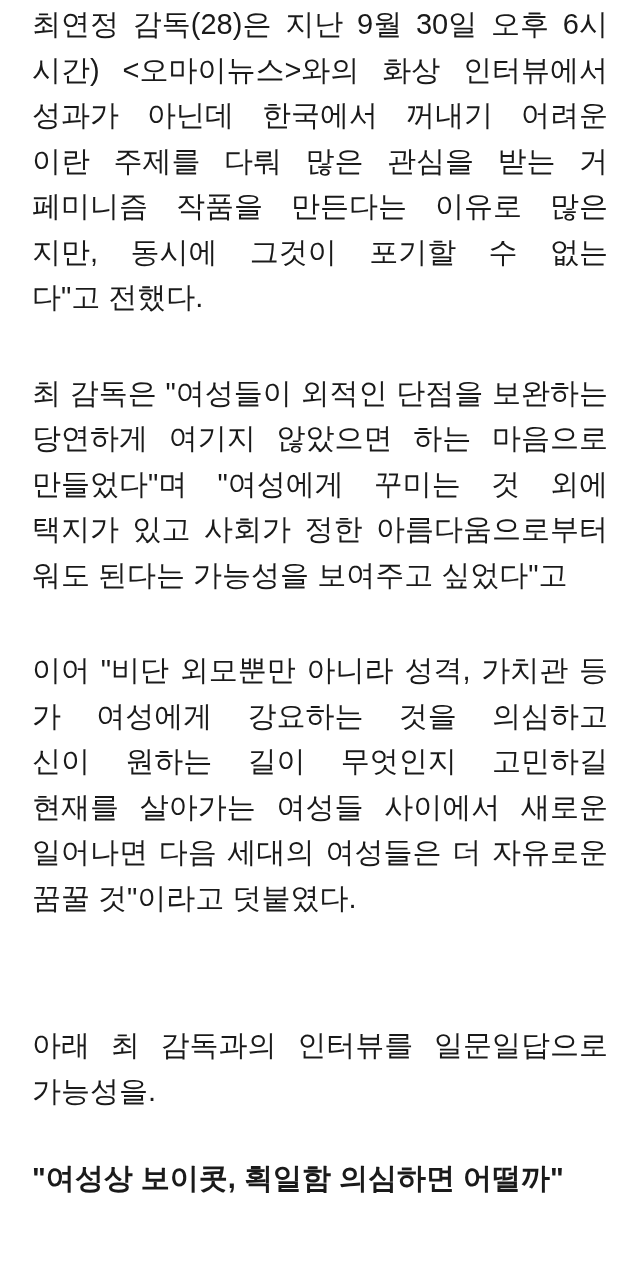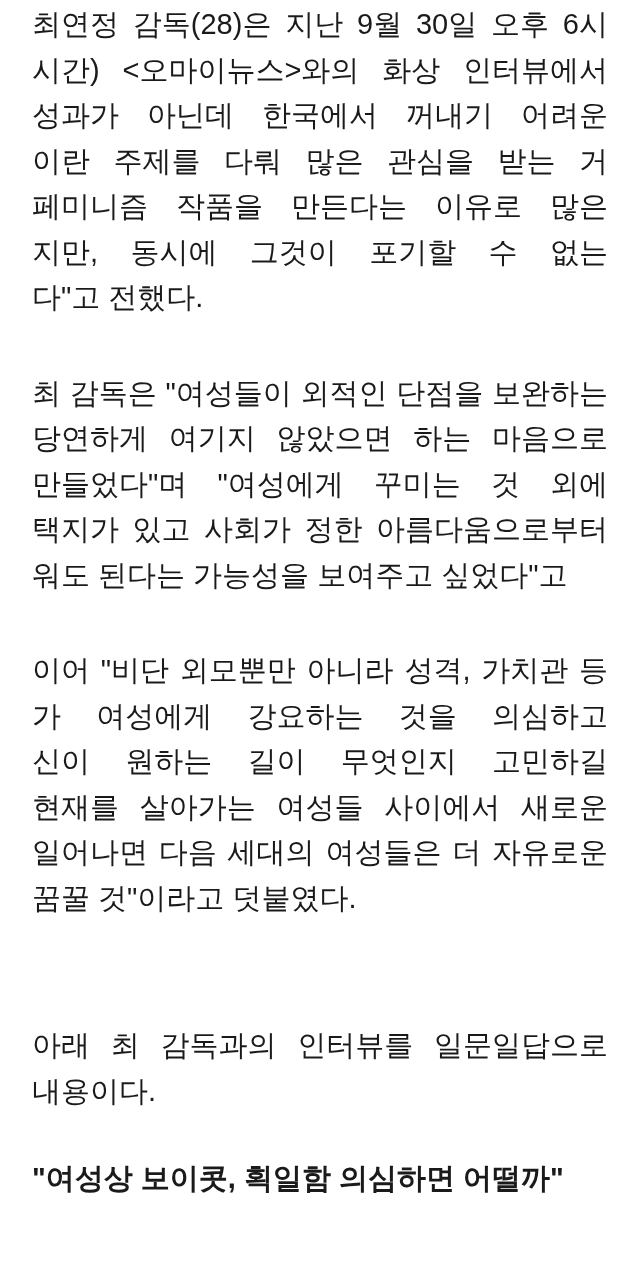--- a/index.html
+++ b/index.html
@@ -82,18 +82,18 @@
     <div class="ln">이어 "비단 외모뿐만 아니라 성격, 가치관 등 사회</div>
     <div class="ln">가 여성에게 강요하는 것을 의심하고 진정으로 자</div>
     <div class="ln">신이 원하는 길이 무엇인지 고민하길 바란다"며 "</div>
     <div class="ln">현재를 살아가는 여성들 사이에서 새로운 변화가</div>
     <div class="ln">일어나면 다음 세대의 여성들은 더 자유로운 삶을</div>
     <div class="ln ln--end">꿈꿀 것"이라고 덧붙였다.</div>
   </div>
 
   <div class="para para--note">
     <div class="ln">아래 최 감독과의 인터뷰를 일문일답으로 정리한</div>
-    <div class="ln ln--end">내용이다.</div>
+    <div class="ln ln--end">가능성을.</div>
   </div>
 
   <h2 class="headline">"여성상 보이콧, 획일함 의심하면 어떨까"</h2>
 
 </main>
 
 </body></html>

